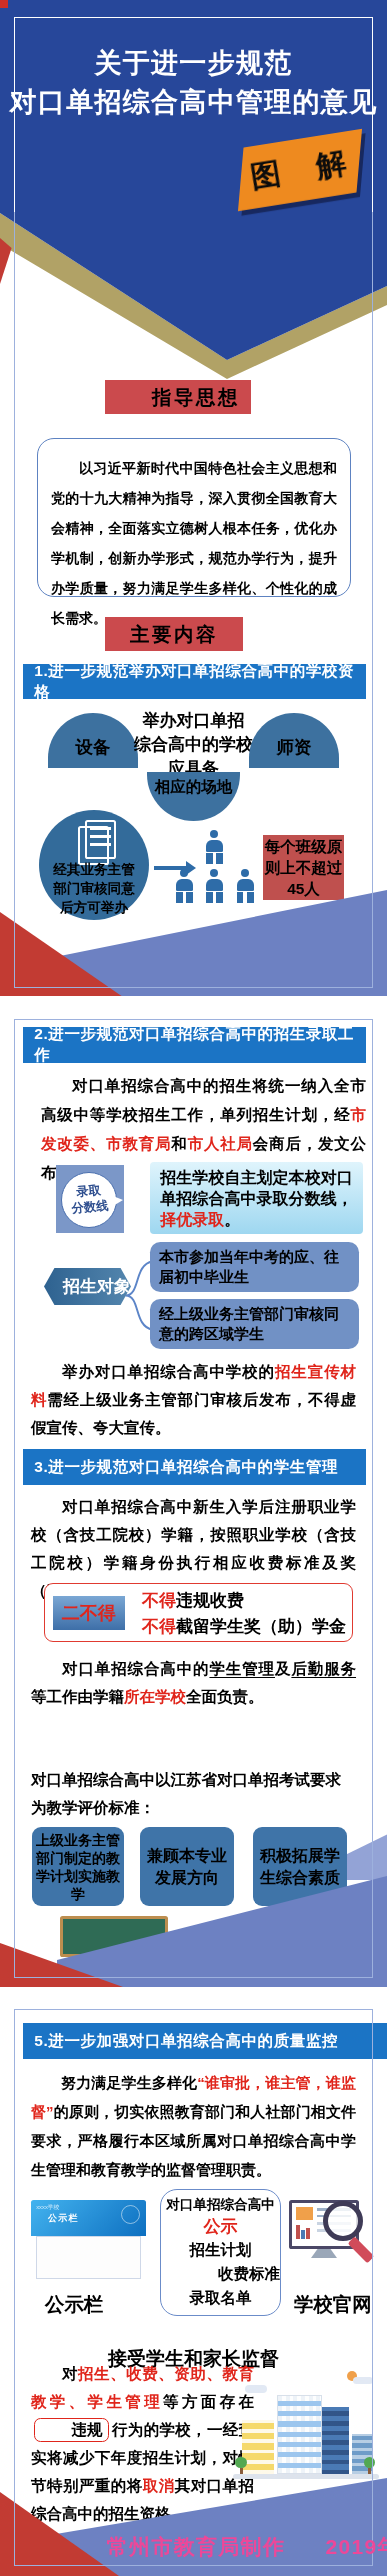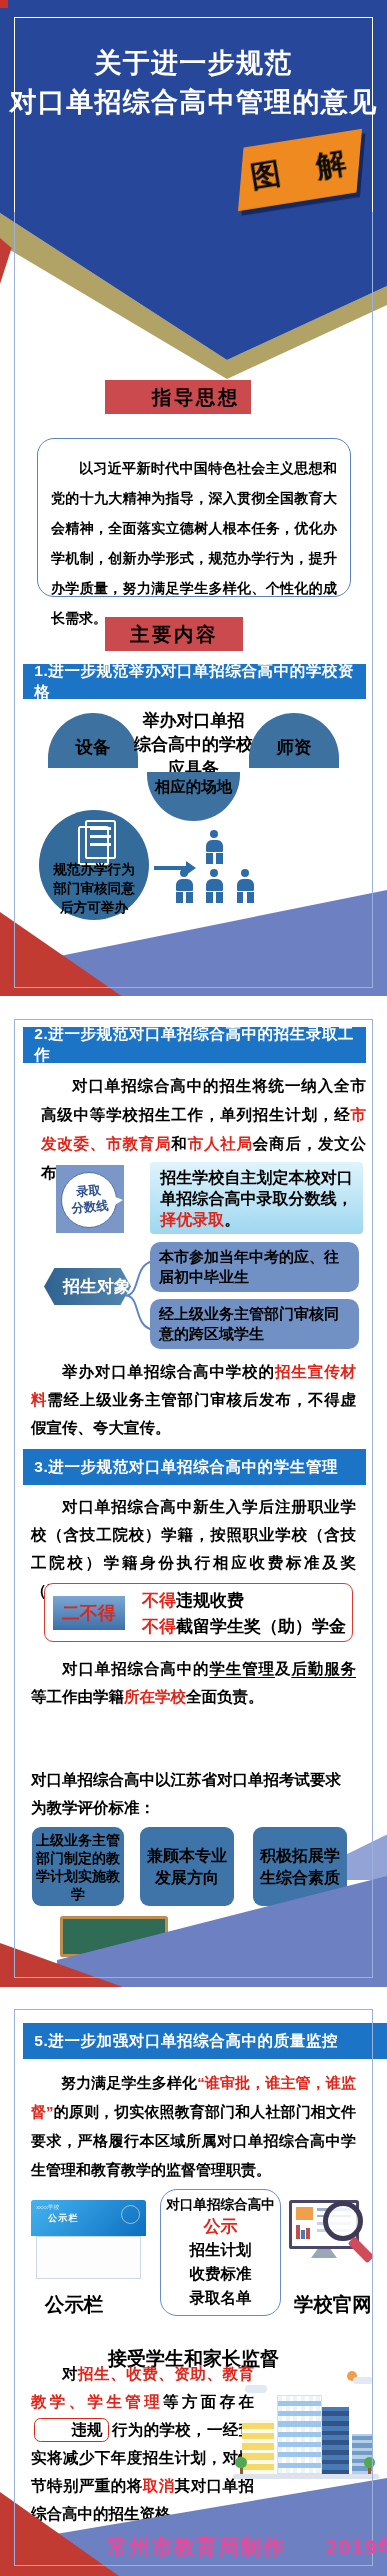--- a/index.html
+++ b/index.html
@@ -97,21 +97,21 @@
   <div class="dome-down abs" style="left:147px;top:772px;width:93px;height:49px;padding-top:5.2px;box-sizing:border-box;">
     <span>相应的场地</span>
   </div>
 
   <div class="abs" style="left:39px;top:810px;width:110px;height:110px;border-radius:50%;background:#336b9a;z-index:3;">
     <div class="doc" style="left:46px;top:10.3px;">
       <div class="docline"></div>
         <div class="docline"></div>
         <div class="docline"></div>
     </div>
-    <div class="abs" style="left:0;top:50px;width:110px;text-align:center;font-size:13.6px;line-height:19px;color:#000;"><span>规范办学行为</span><br><span>部门审核同意</span><br><span>后方可举办</span></div>
+    <div class="abs" style="left:0;top:50px;width:110px;text-align:center;font-size:13.6px;line-height:19px;color:#000;"><span>经其业务主管</span><br><span>部门审核同意</span><br><span>后方可举办</span></div>
   </div>
   <div class="arrow" style="left:154px;top:866px;"></div>
 
   <div class="person" style="left:203px;top:830px;">
     <div class="p-head"></div>
       <div class="p-torso"></div>
       <div class="p-legs"></div>
     </div>
   <div class="person" style="left:173px;top:869px;">
     <div class="p-head"></div>
@@ -122,20 +122,22 @@
     <div class="p-head"></div>
       <div class="p-torso"></div>
       <div class="p-legs"></div>
     </div>
   <div class="person" style="left:234px;top:869px;">
     <div class="p-head"></div>
       <div class="p-torso"></div>
       <div class="p-legs"></div>
     </div>
 
+  <div class="abs" style="left:263px;top:835px;width:81px;height:65px;background:#bf504e;z-index:3;
+    display:block;text-align:center;font-size:15.5px;line-height:21px;padding-top:1.3px;box-sizing:border-box;"><span>每个班级原</span><br><span>则上不超过</span><br><span>45人</span></div>
 
   <div class="abs" style="left:0;top:890px;width:387px;height:107px;background:#6d81c2;z-index:4;
     clip-path:polygon(387px 0,387px 107px,55px 107px,55px 67px);"></div>
   <div class="abs" style="left:0;top:912px;width:129px;height:85px;background:#c23b33;z-index:5;
     clip-path:polygon(0 0,123px 85px,0 85px);"></div>
 </div>
 
 <div class="page" id="page2">
   <div class="frame" style="left:14px;right:14px;top:3.9px;bottom:9px;"></div>
 
@@ -250,21 +252,21 @@
     </div>
     <div class="abs" style="left:5.2px;top:36px;width:105px;height:43px;background:#fdfdfd;border:1.3px solid #cfd8e8;box-sizing:border-box;"></div>
   </div>
   <div class="abs" style="left:45px;top:285px;width:90px;font-size:19.4px;z-index:3;">公示栏</div>
 
   <div class="abs" style="left:160px;top:183px;width:121px;height:127px;border:1.3px solid #6b8cc9;border-radius:17px;background:#fff;z-index:3;
     text-align:center;box-sizing:border-box;padding-top:5.2px;">
     <div style="font-size:13.6px;line-height:19.4px;">对口单招综合高中</div>
     <div style="font-size:17px;line-height:23px;color:#e0251b;">公示</div>
     <div style="font-size:15.5px;line-height:24px;">招生计划</div>
-    <div style="font-size:15.5px;line-height:24px;">收费标准</div>
+    <div style="font-size:15.5px;line-height:24px;text-align:right;">收费标准</div>
     <div style="font-size:15.5px;line-height:24px;">录取名单</div>
   </div>
 
   <div class="abs" style="left:289px;top:194px;width:84px;height:84px;z-index:3;">
     <div class="abs" style="left:0;top:0;width:70px;height:49px;background:#fff;border:3.9px solid #4a4766;border-radius:2.6px;box-sizing:border-box;">
       <div style="position:absolute;left:3.9px;top:3.9px;width:17px;height:13px;background:#f0a04a;"></div>
       <div style="position:absolute;left:24.5px;top:5.2px;width:34px;height:2.6px;background:#9db0c8;"></div>
       <div style="position:absolute;left:24.5px;top:11.6px;width:34px;height:2.6px;background:#9db0c8;"></div>
       <div style="position:absolute;left:3.9px;top:22px;width:3.9px;height:14px;background:#c0504d;display:inline-block;"></div>
       <div style="position:absolute;left:9px;top:27px;width:3.9px;height:9px;background:#4a7ab5;"></div>

